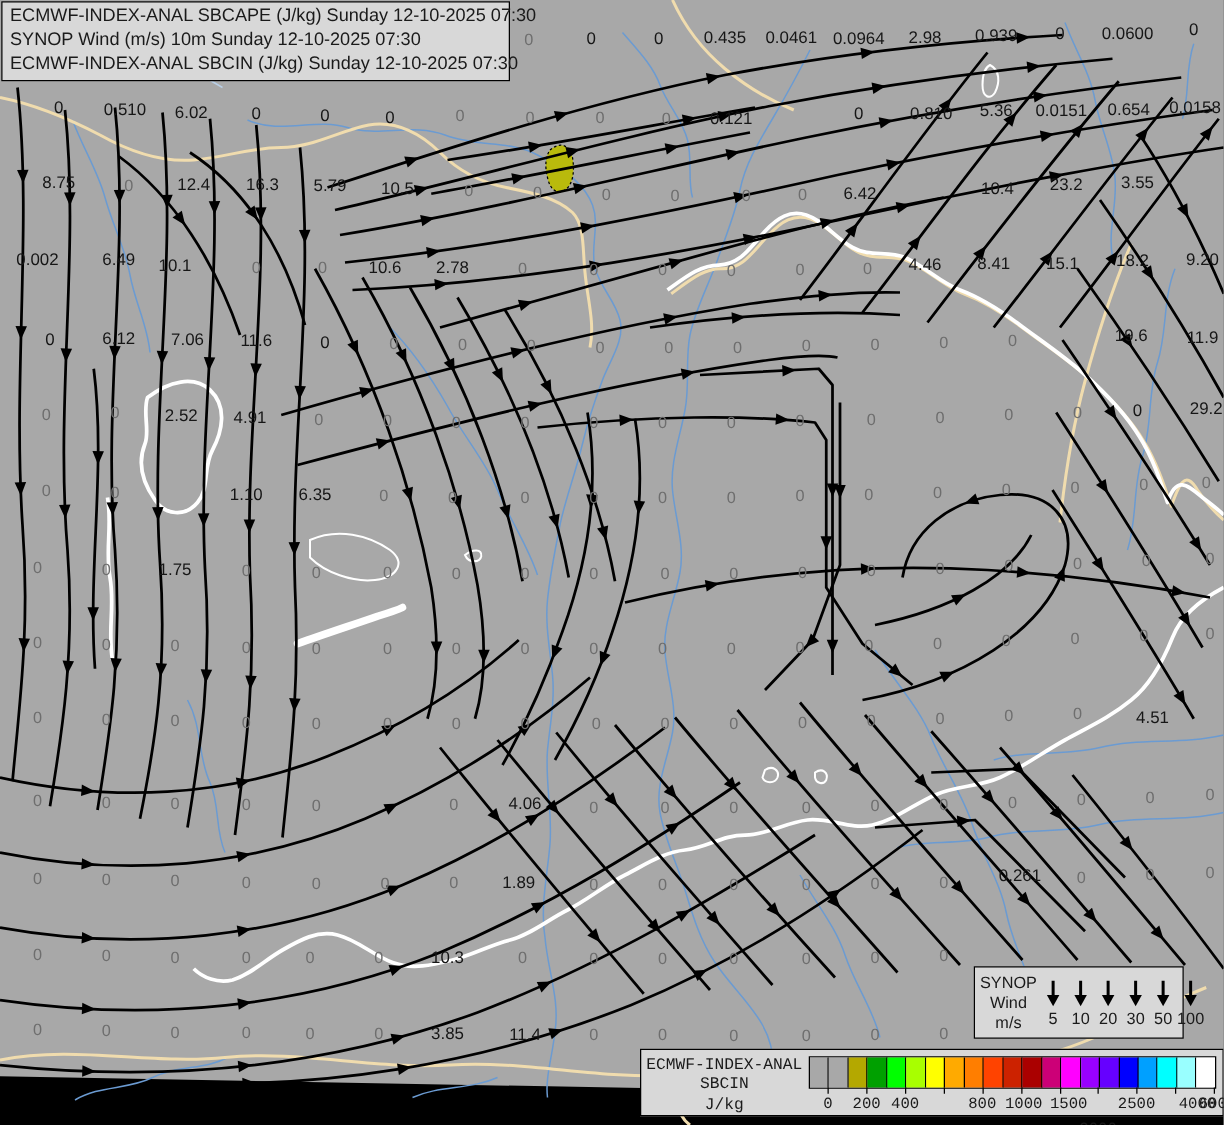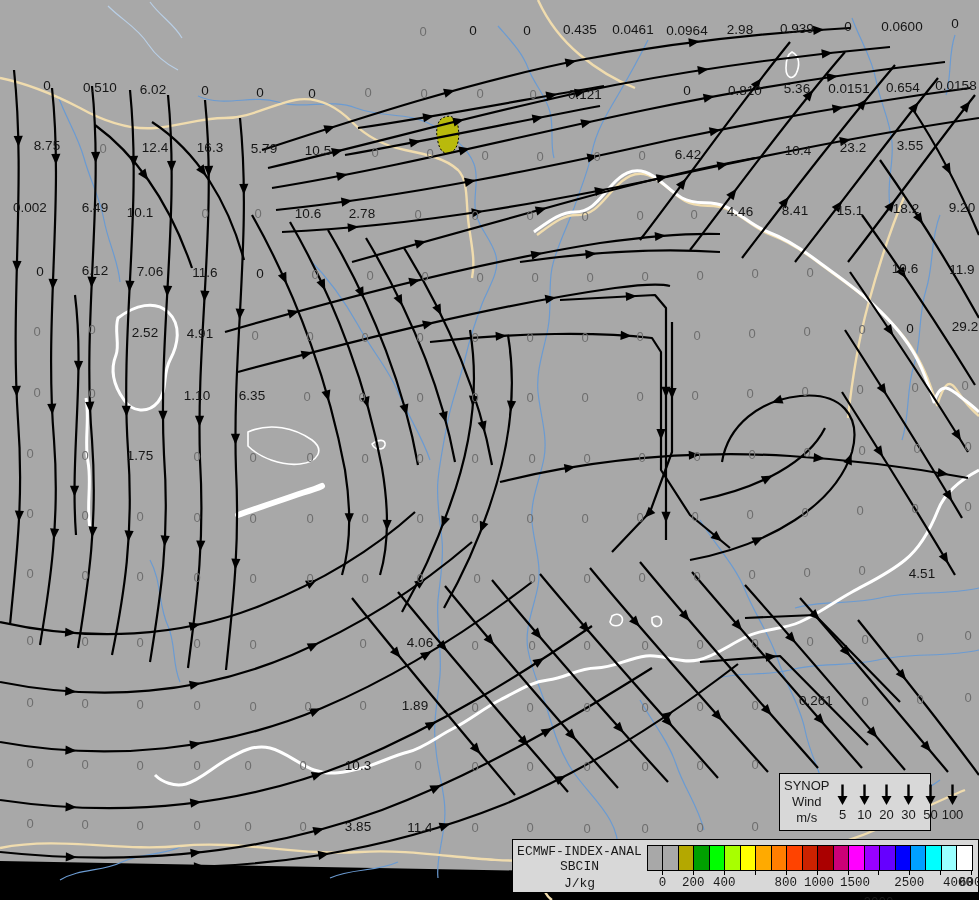--- a/index.html
+++ b/index.html
@@ -1,21 +1,21 @@
 <!DOCTYPE html>
 <html><head>
 <meta charset="utf-8">
 <style>
   html,body{margin:0;padding:0;background:#555;}
   #stage{position:relative;width:979px;height:900px;overflow:hidden;background:#a8a8a8;
          font-family:"Liberation Sans",sans-serif;}
   #map{position:absolute;left:0;top:0;}
   .panel{position:absolute;background:#d8d8d8;border:1px solid #000;box-sizing:border-box;color:#1a1a1a;}
   #title-box{left:1px;top:1px;width:407px;padding:2px 6px 3px 6px;font-size:14.5px;line-height:19px;white-space:nowrap;}
-  #wind-box{left:779px;top:773px;width:152px;height:58px;display:flex;align-items:center;padding:2px 4px;}
+  #wind-box{left:779px;top:773px;width:168px;height:58px;display:flex;align-items:center;padding:2px 4px;}
   #wind-names{width:54px;text-align:center;font-size:13px;line-height:16px;}
   #wind-arrows{flex:1;display:flex;justify-content:space-between;padding:0 2px;}
   .arrow-item{display:flex;flex-direction:column;align-items:center;width:22px;}
   .arrow-item .spd{font-size:13px;margin-top:1px;}
   #cape-box{left:512px;top:839px;width:467px;height:54px;display:flex;font-family:Liberation Mono, monospace;}
   #cape-names{width:133px;text-align:center;font-size:13px;line-height:15px;padding-top:4px;}
   #cape-names .jkg{margin-top:2px;}
   #cape-right{position:relative;flex:1;}
   #cape-bar{position:absolute;left:1px;top:5px;width:324px;height:24px;display:flex;border:1px solid #000;}
   .swatch{flex:1;border-right:1px solid #000;}
@@ -554,20 +554,25 @@
         <text x="303" y="831" class="lblG" text-anchor="middle">0</text>
         <text x="475" y="832" class="lblG" text-anchor="middle">0</text>
         <text x="530" y="832" class="lblG" text-anchor="middle">0</text>
         <text x="587" y="833" class="lblG" text-anchor="middle">0</text>
         <text x="645" y="833" class="lblG" text-anchor="middle">0</text>
         <text x="700" y="832" class="lblG" text-anchor="middle">0</text>
         <text x="755" y="831" class="lblG" text-anchor="middle">0</text>
       </g>
 </svg>
 
+<div id="title-box" class="panel">
+  <div>ECMWF-INDEX-ANAL SBCAPE (J/kg) Sunday 12-10-2025 07:30</div>
+  <div>SYNOP Wind (m/s) 10m Sunday 12-10-2025 07:30</div>
+  <div>ECMWF-INDEX-ANAL SBCIN (J/kg) Sunday 12-10-2025 07:30</div>
+</div>
 
 <div id="wind-box" class="panel">
   <div id="wind-names">
     <div>SYNOP</div>
     <div>Wind</div>
     <div>m/s</div>
   </div>
   <div id="wind-arrows">
         <div class="arrow-item">
           <svg width="15" height="23" viewBox="0 0 15 23">

